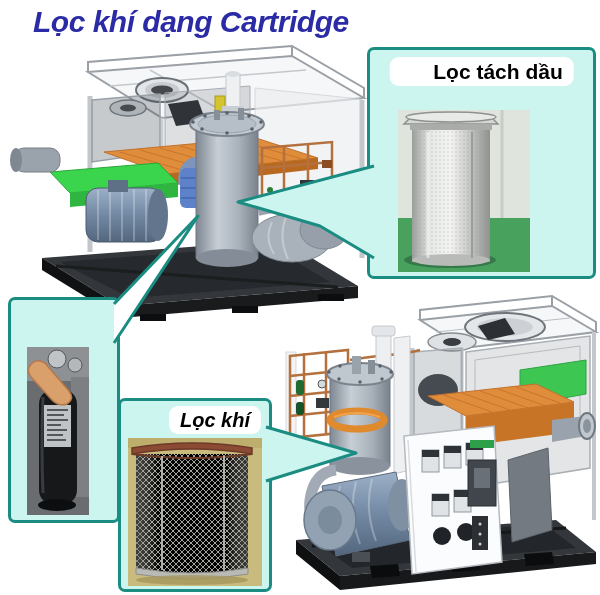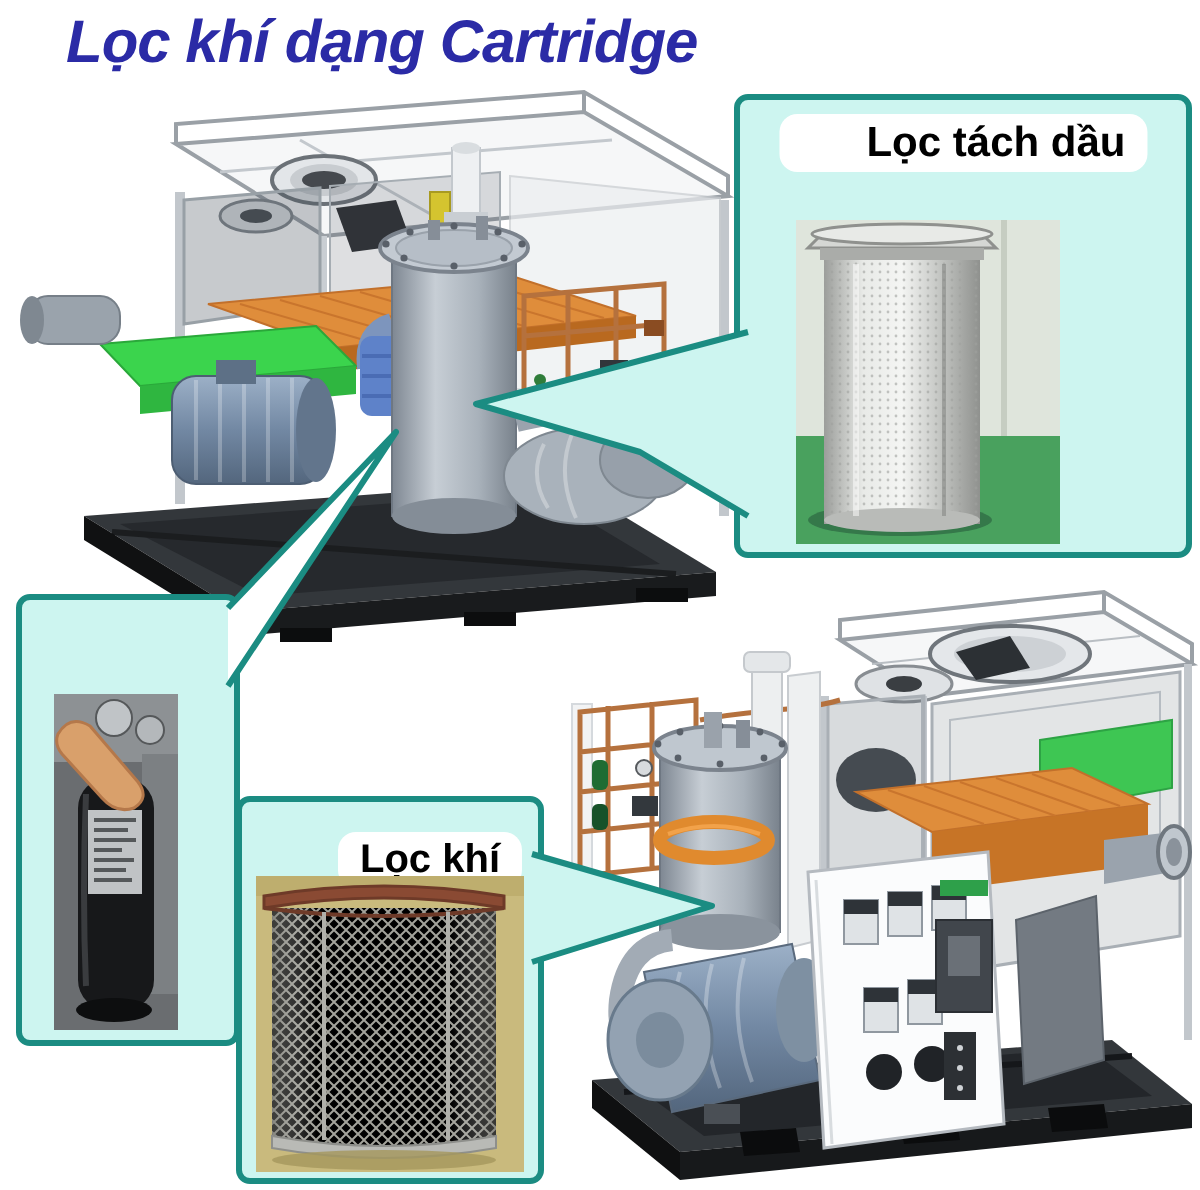--- a/index.html
+++ b/index.html
@@ -275,21 +275,21 @@
         <rect x="20" y="82" width="20" height="2"></rect>
           <rect x="20" y="87" width="16" height="2"></rect>
         <rect x="20" y="92" width="19" height="2"></rect>
       </g>
       <path d="M2,20 Q8,10 18,16 L42,44 Q48,52 40,57 Q31,60 24,52 L4,30 Q0,25 2,20 Z" fill="#d9a06b" stroke="#b5784a" stroke-width="1.5"></path>
       <ellipse cx="30" cy="158" rx="19" ry="6" fill="#0d0e0f"></ellipse>
     </svg>
   </div>
 
   <div class="callout-box" style="left:118px;top:398px;width:154px;height:194px;">
-    <div class="callout-label" style="right:8px;top:15px;">Lọc khí</div>
+    <div class="callout-label" style="right:8px;top:5px;font-style:italic;">Lọc khí</div>
     <svg class="photo" style="left:7px;top:37px;" width="134" height="148" viewBox="0 0 134 148">
       <defs>
         <pattern id="mesh" width="6" height="6" patternUnits="userSpaceOnUse">
           <rect width="6" height="6" fill="#ececе8"></rect>
           <path d="M0,6 L6,0 M0,0 L6,6" stroke="#a3a39b" stroke-width="1"></path>
         </pattern>
         <linearGradient id="meshShade" x1="0" y1="0" x2="1" y2="0">
           <stop offset="0" stop-color="#6e6e68" stop-opacity="0.55"></stop>
           <stop offset="0.2" stop-color="#ffffff" stop-opacity="0"></stop>
           <stop offset="0.8" stop-color="#ffffff" stop-opacity="0"></stop>

